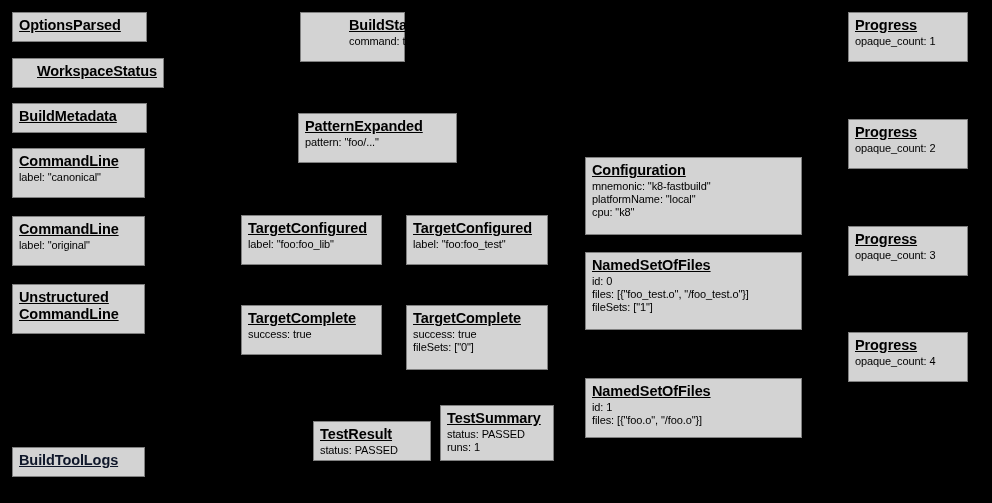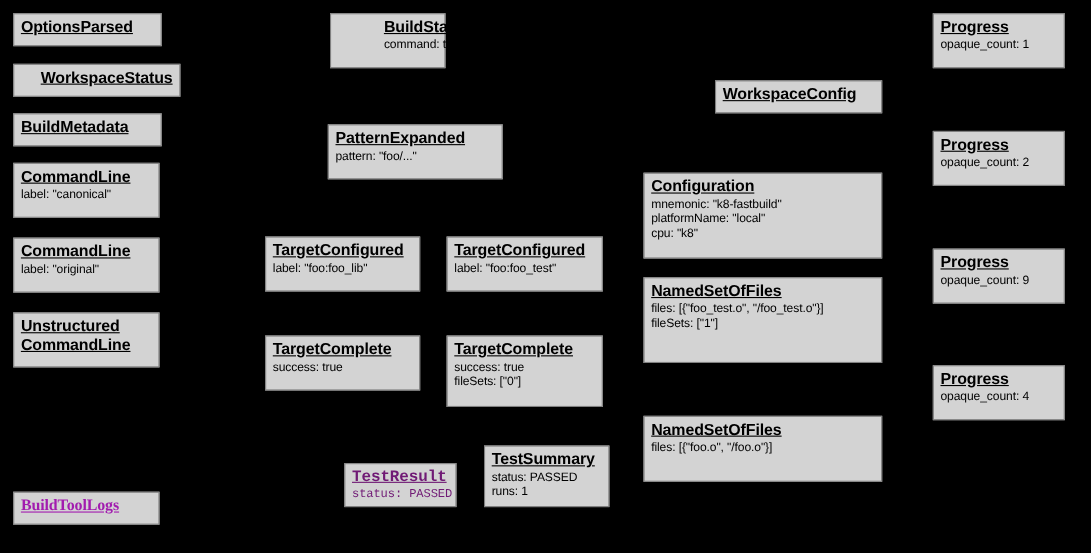--- a/index.html
+++ b/index.html
@@ -63,21 +63,21 @@
       <span class="field">label: "canonical"</span>
     </div>
     <div class="node" style="left: 12px; top: 216px; width: 133px; height: 50px; background: rgb(211, 211, 211); border-color: rgb(128, 128, 128); color: rgb(0, 0, 0);">
       <span class="title">CommandLine</span>
       <span class="field">label: "original"</span>
     </div>
     <div class="node title-only" style="left: 12px; top: 284px; width: 133px; height: 50px; background: rgb(211, 211, 211); border-color: rgb(128, 128, 128); color: rgb(0, 0, 0);">
       <span class="title">Unstructured
 CommandLine</span>
     </div>
-    <div class="node title-only" style="left: 12px; top: 447px; width: 133px; height: 30px; background: rgb(211, 211, 211); border-color: rgb(128, 128, 128); color: #a21caf; font-family: Liberation Serif, serif;">
+    <div class="node title-only" style="left: 12px; top: 447px; width: 133px; height: 30px; background: rgb(211, 211, 211); border-color: rgb(128, 128, 128); color: #0f172a;">
       <span class="title">BuildToolLogs</span>
     </div>
     <div class="node" style="left: 300px; top: 12px; width: 105px; height: 50px; background: rgb(211, 211, 211); border-color: rgb(128, 128, 128); color: rgb(0, 0, 0); padding-left: 48px;">
       <span class="title">BuildStarted</span>
       <span class="field">command: test</span>
     </div>
     <div class="node" style="left: 298px; top: 113px; width: 159px; height: 50px; background: rgb(211, 211, 211); border-color: rgb(128, 128, 128); color: rgb(0, 0, 0);">
       <span class="title">PatternExpanded</span>
       <span class="field">pattern: "foo/..."</span>
     </div>
@@ -91,56 +91,55 @@
     </div>
     <div class="node" style="left: 241px; top: 305px; width: 141px; height: 50px; background: rgb(211, 211, 211); border-color: rgb(128, 128, 128); color: rgb(0, 0, 0);">
       <span class="title">TargetComplete</span>
       <span class="field">success: true</span>
     </div>
     <div class="node" style="left: 406px; top: 305px; width: 142px; height: 65px; background: rgb(211, 211, 211); border-color: rgb(128, 128, 128); color: rgb(0, 0, 0);">
       <span class="title">TargetComplete</span>
       <span class="field">success: true</span>
       <span class="field">fileSets: ["0"]</span>
     </div>
-    <div class="node" style="left: 313px; top: 421px; width: 102px; height: 40px; background: rgb(211, 211, 211); border-color: rgb(128, 128, 128); color: #701a75; font-family: Liberation Mono, monospace;">
+    <div class="node" style="left: 313px; top: 421px; width: 118px; height: 40px; background: rgb(211, 211, 211); border-color: rgb(128, 128, 128); color: #000000;">
       <span class="title">TestResult</span>
       <span class="field">status: PASSED</span>
     </div>
     <div class="node" style="left: 440px; top: 405px; width: 114px; height: 56px; background: rgb(211, 211, 211); border-color: rgb(128, 128, 128); color: rgb(0, 0, 0);">
       <span class="title">TestSummary</span>
       <span class="field">status: PASSED</span>
       <span class="field">runs: 1</span>
-    </div>
-    <div class="node title-only" style="left: 650px; top: 73px; width: 152px; height: 30px; background: rgb(211, 211, 211); border-color: rgb(128, 128, 128); color: rgb(0, 0, 0);">
-      <span class="title">WorkspaceConfig</span>
     </div>
     <div class="node" style="left: 585px; top: 157px; width: 217px; height: 78px; background: rgb(211, 211, 211); border-color: rgb(128, 128, 128); color: rgb(0, 0, 0);">
       <span class="title">Configuration</span>
       <span class="field">mnemonic: "k8-fastbuild"</span>
       <span class="field">platformName: "local"</span>
       <span class="field">cpu: "k8"</span>
     </div>
     <div class="node" style="left: 585px; top: 252px; width: 217px; height: 78px; background: rgb(211, 211, 211); border-color: rgb(128, 128, 128); color: rgb(0, 0, 0);">
       <span class="title">NamedSetOfFiles</span>
+      <span class="field">id: 0</span>
       <span class="field">files: [{"foo_test.o", "/foo_test.o"}]</span>
       <span class="field">fileSets: ["1"]</span>
     </div>
     <div class="node" style="left: 585px; top: 378px; width: 217px; height: 60px; background: rgb(211, 211, 211); border-color: rgb(128, 128, 128); color: rgb(0, 0, 0);">
       <span class="title">NamedSetOfFiles</span>
+      <span class="field">id: 1</span>
       <span class="field">files: [{"foo.o", "/foo.o"}]</span>
     </div>
     <div class="node" style="left: 848px; top: 12px; width: 120px; height: 50px; background: rgb(211, 211, 211); border-color: rgb(128, 128, 128); color: rgb(0, 0, 0);">
       <span class="title">Progress</span>
       <span class="field">opaque_count: 1</span>
     </div>
     <div class="node" style="left: 848px; top: 119px; width: 120px; height: 50px; background: rgb(211, 211, 211); border-color: rgb(128, 128, 128); color: rgb(0, 0, 0);">
       <span class="title">Progress</span>
       <span class="field">opaque_count: 2</span>
     </div>
     <div class="node" style="left: 848px; top: 226px; width: 120px; height: 50px; background: rgb(211, 211, 211); border-color: rgb(128, 128, 128); color: rgb(0, 0, 0);">
       <span class="title">Progress</span>
-      <span class="field">opaque_count: 9</span>
+      <span class="field">opaque_count: 3</span>
     </div>
     <div class="node" style="left: 848px; top: 332px; width: 120px; height: 50px; background: rgb(211, 211, 211); border-color: rgb(128, 128, 128); color: rgb(0, 0, 0);">
       <span class="title">Progress</span>
       <span class="field">opaque_count: 4</span>
     </div>
   </div>
 
 </body></html>

